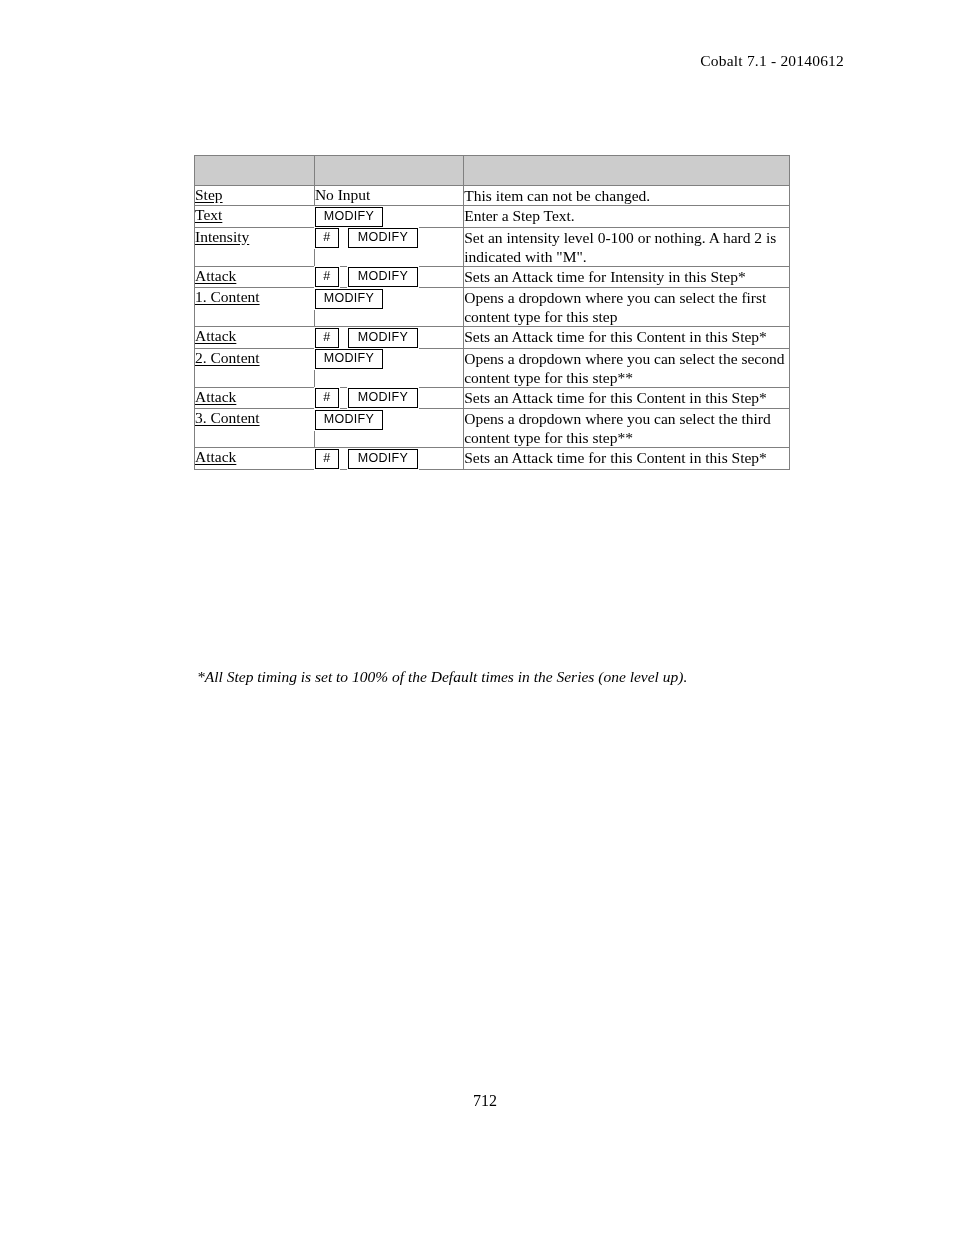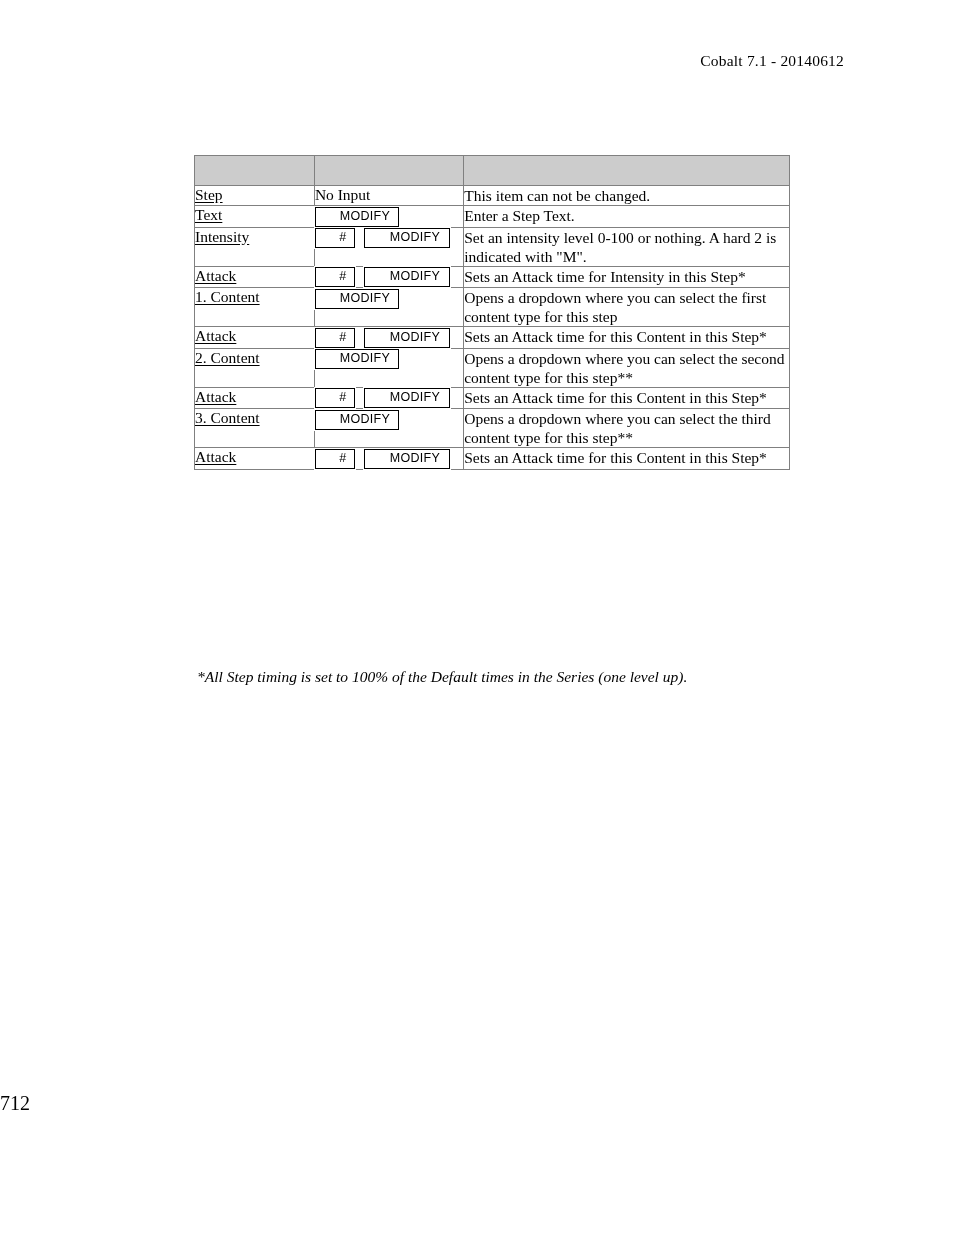--- a/index.html
+++ b/index.html
@@ -72,21 +72,21 @@
     display: inline-block;
     font-family: "Liberation Sans", "DejaVu Sans", sans-serif;
     font-size: 12.5px;
     line-height: 13px;
     color: #000000;
     background: #ffffff;
     border: 1px solid #000000;
     box-shadow: inset 0 0 0 1px #ffffff, 0 0 0 1px #ffffff;
     text-align: center;
     vertical-align: middle;
-    padding: 2px 0 3px 16px;
+    padding: 2px 0 3px 0;
     letter-spacing: 0.3px;
   }
   .btn-hash {
     width: 22px;
     margin-right: 9px;
   }
   .btn-modify {
     width: 66px;
   }
   .btn-modify-wide {
@@ -99,25 +99,25 @@
     left: 197px;
     top: 668px;
     font-size: 15.5px;
     white-space: nowrap;
     font-style: italic;
   }
 
   
   .page-number {
     position: absolute;
-    left: 0;
+    left: 16px;
     right: 0;
     top: 1092px;
-    text-align: left;
-    font-size: 20px;
+    text-align: center;
+    font-size: 16px;
   }
 </style>
 </head>
 <body>
 
 <div class="page-header">Cobalt 7.1 - 20140612</div>
 
 <table class="spec-table">
   <colgroup>
     <col class="col-label">

